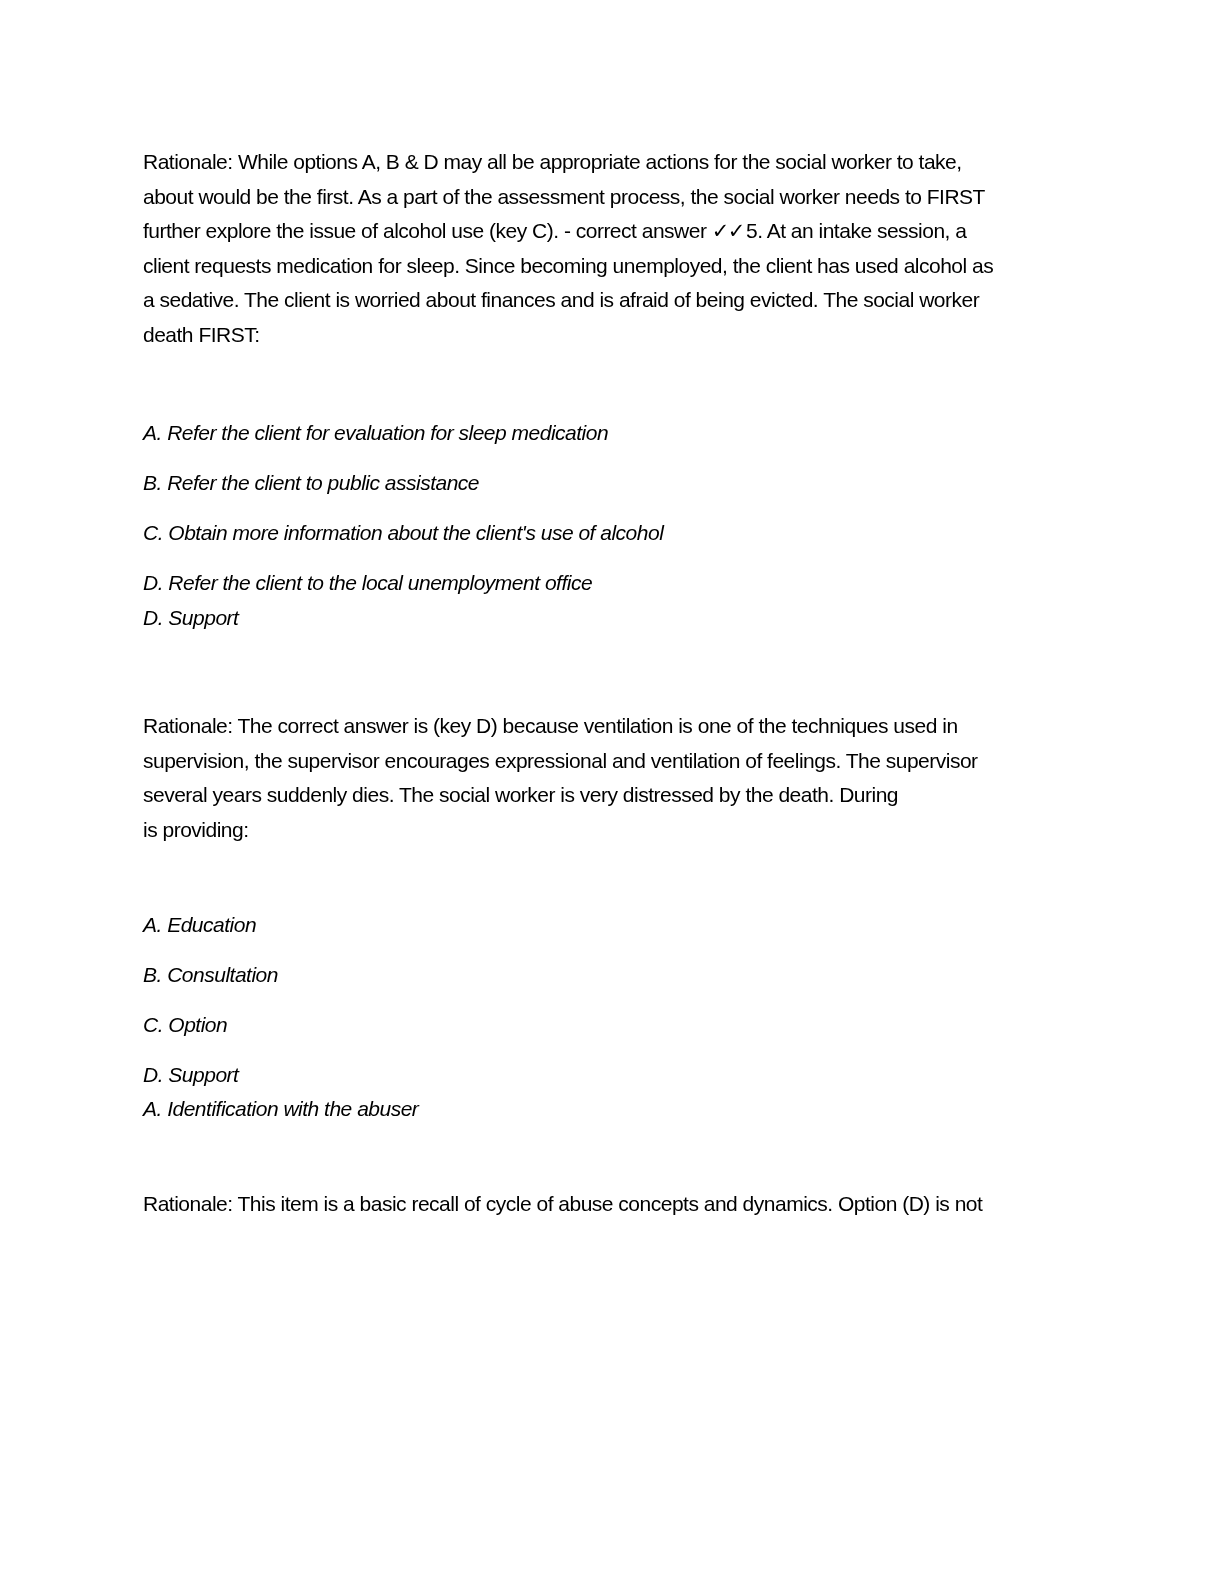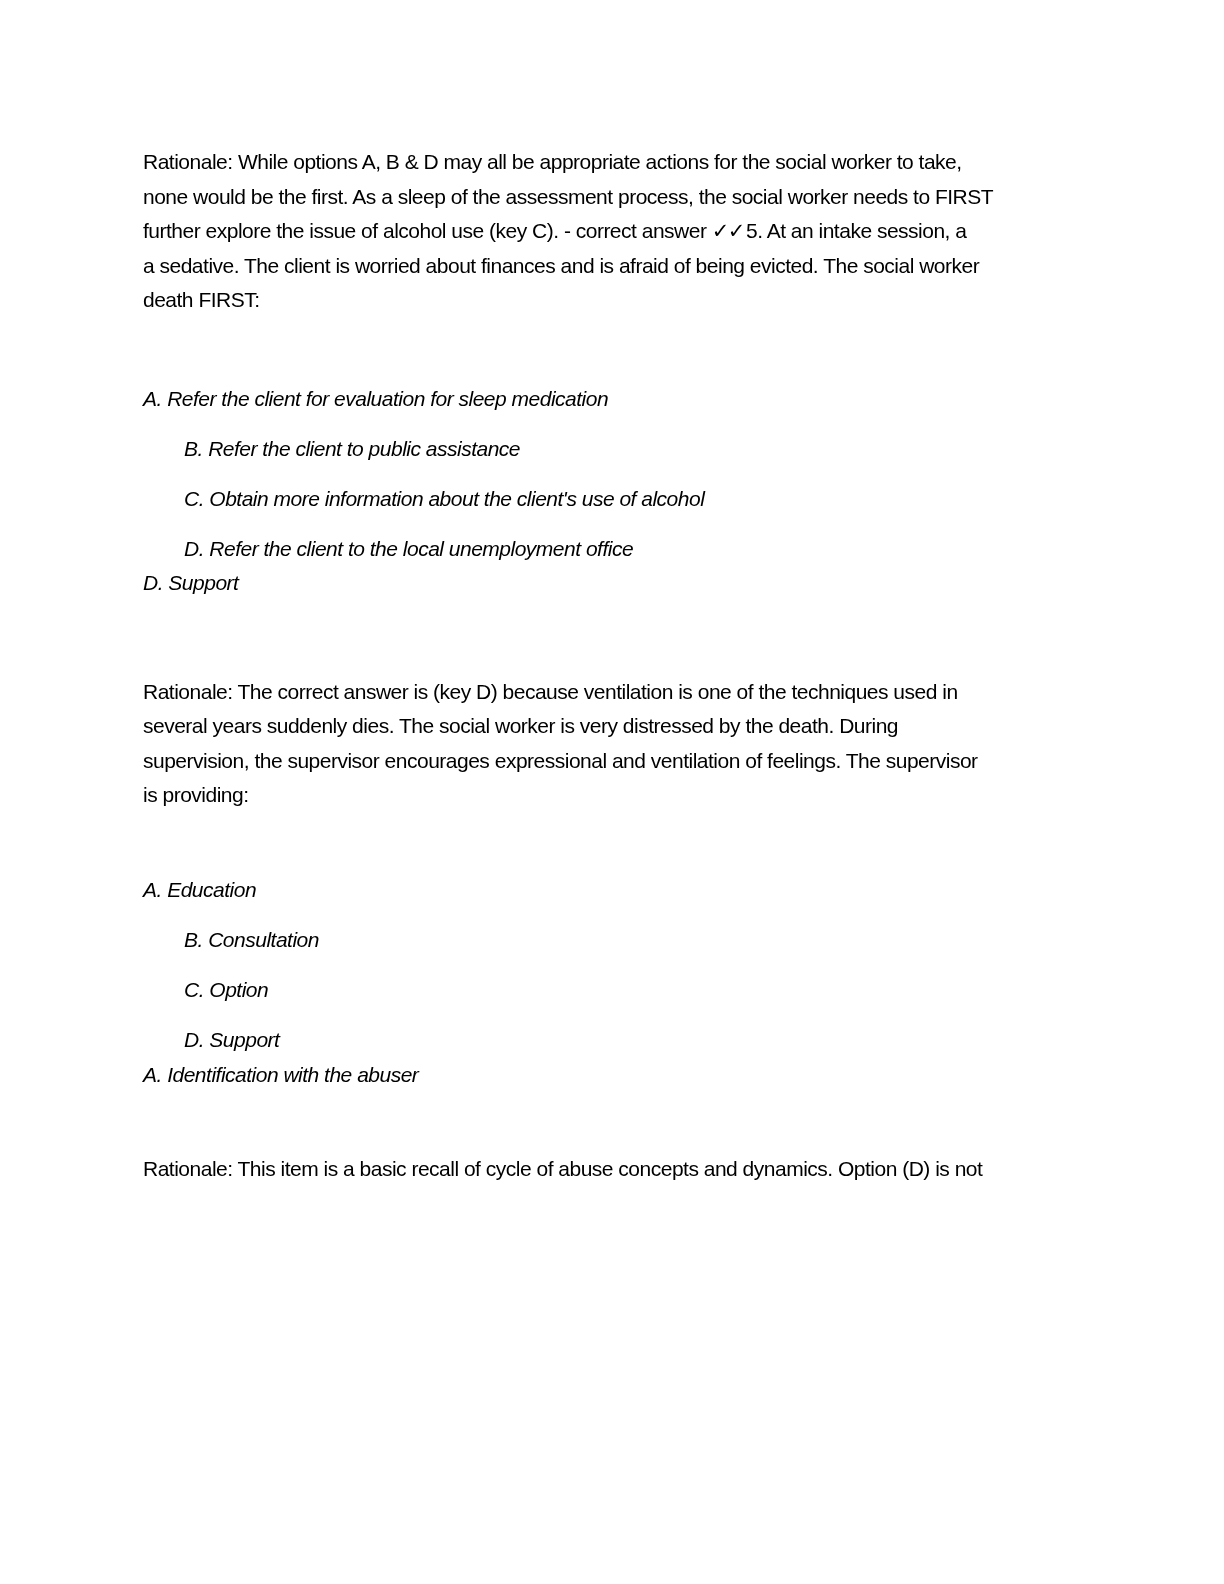--- a/index.html
+++ b/index.html
@@ -17,59 +17,60 @@
     font-family: "Liberation Sans", "DejaVu Sans", sans-serif;
     font-size: 21px;
     line-height: 34.5px;
     letter-spacing: -0.5px;
     padding: 145px 120px 0 143px;
     overflow: hidden;
   }
   .block { margin: 0; }
   .line { white-space: pre; }
   p.opt { margin: 0; white-space: pre; font-style: italic; }
-  p.opt + p.opt { margin-top: 15.5px; margin-left: 41px; }
+  p.opt + p.opt { margin-top: 15.5px; }
   .mt-64 { margin-top: 64px; }
   .mt-70 { margin-top: 74px; }
   .mt-60 { margin-top: 60.5px; }
   .mt-65 { margin-top: 65.5px; }
   .mt-64b { margin-top: 60px; }
   .check {
     font-family: "DejaVu Sans", sans-serif;
     font-weight: 700;
     letter-spacing: -1.5px;
     padding-right: 2px;
   }
 </style>
 </head>
 <body>
 
 <div class="page">
 
   <div class="block">
     <div class="line">Rationale: While options A, B &amp; D may all be appropriate actions for the social worker to take,</div>
-    <div class="line">none would be the first. As a sleep of the assessment process, the social worker needs to FIRST</div>
+    <div class="line">about would be the first. As a part of the assessment process, the social worker needs to FIRST</div>
     <div class="line">further explore the issue of alcohol use (key C). - correct answer <span class="check">✓✓</span>5. At an intake session, a</div>
+    <div class="line">client requests medication for sleep. Since becoming unemployed, the client has used alcohol as</div>
     <div class="line">a sedative. The client is worried about finances and is afraid of being evicted. The social worker</div>
     <div class="line">death FIRST:</div>
   </div>
 
   <div class="block mt-64">
     <p class="opt">A. Refer the client for evaluation for sleep medication</p>
     <p class="opt">B. Refer the client to public assistance</p>
     <p class="opt">C. Obtain more information about the client's use of alcohol</p>
     <p class="opt">D. Refer the client to the local unemployment office</p>
   </div>
 
   <p class="opt mt-64">D. Support</p>
 
   <div class="block mt-70">
     <div class="line">Rationale: The correct answer is (key D) because ventilation is one of the techniques used in</div>
+    <div class="line">supervision, the supervisor encourages expressional and ventilation of feelings. The supervisor</div>
     <div class="line">several years suddenly dies. The social worker is very distressed by the death. During</div>
-    <div class="line">supervision, the supervisor encourages expressional and ventilation of feelings. The supervisor</div>
     <div class="line">is providing:</div>
   </div>
 
   <div class="block mt-60">
     <p class="opt">A. Education</p>
     <p class="opt">B. Consultation</p>
     <p class="opt">C. Option</p>
     <p class="opt">D. Support</p>
   </div>
 

